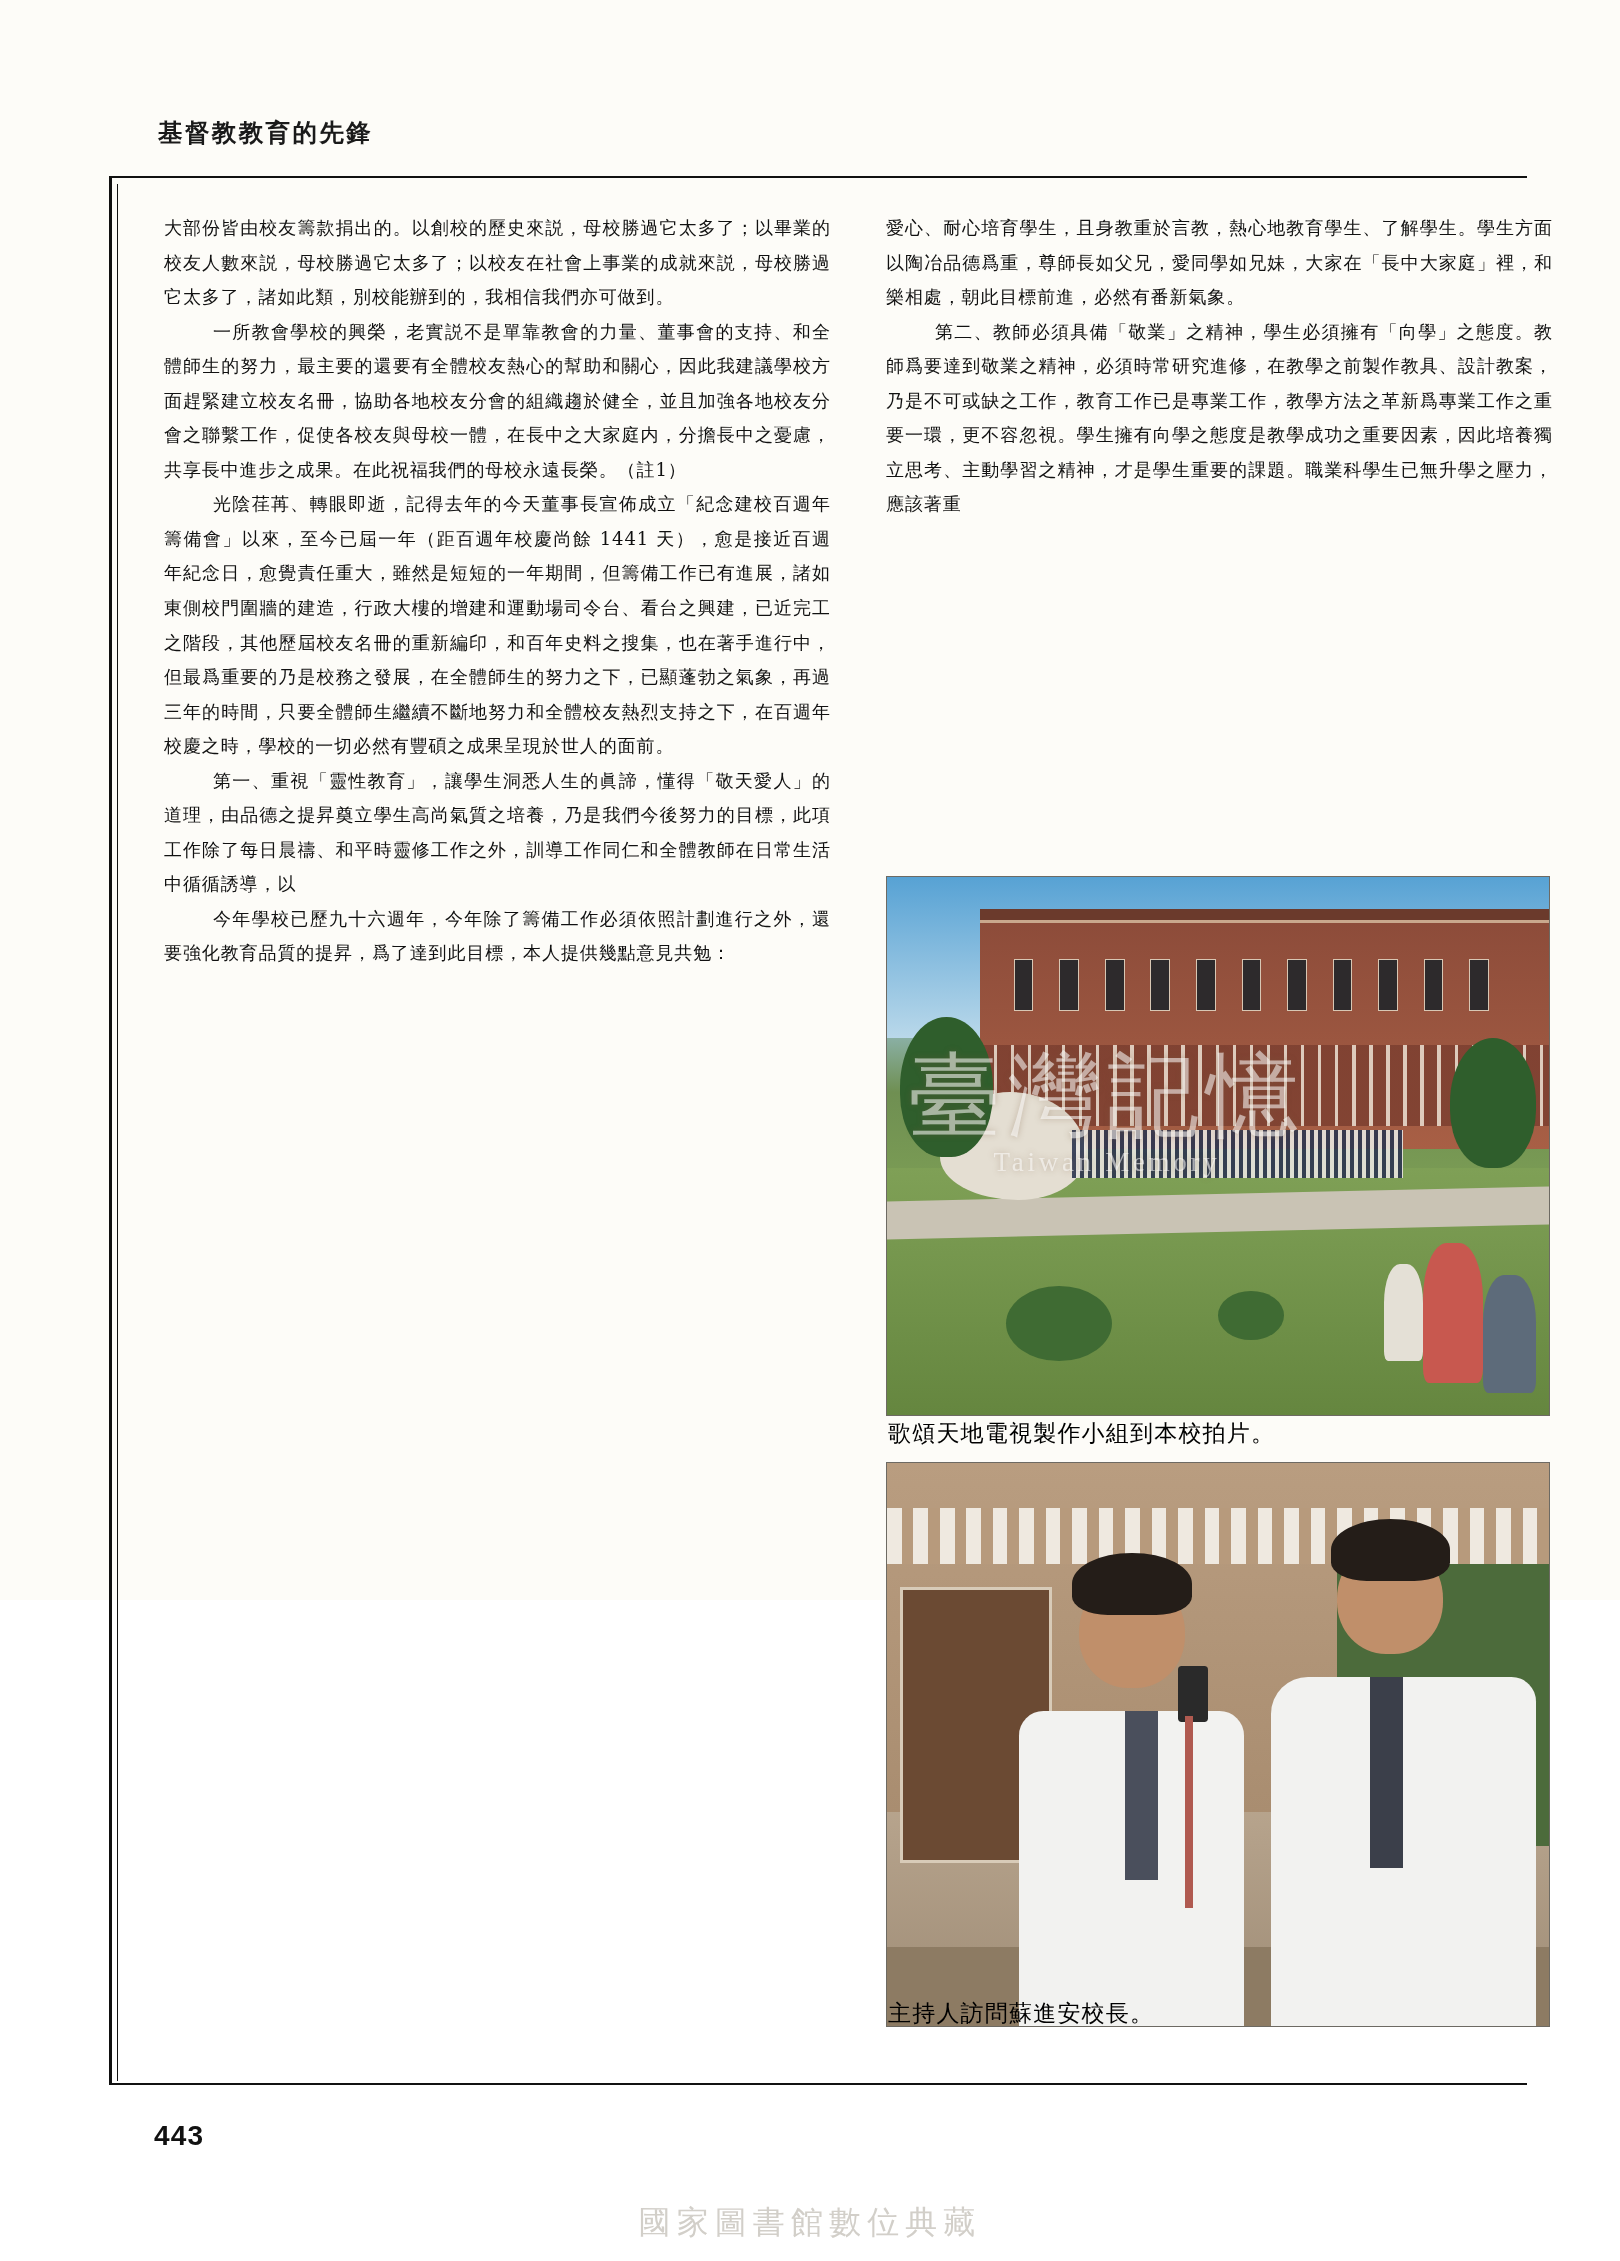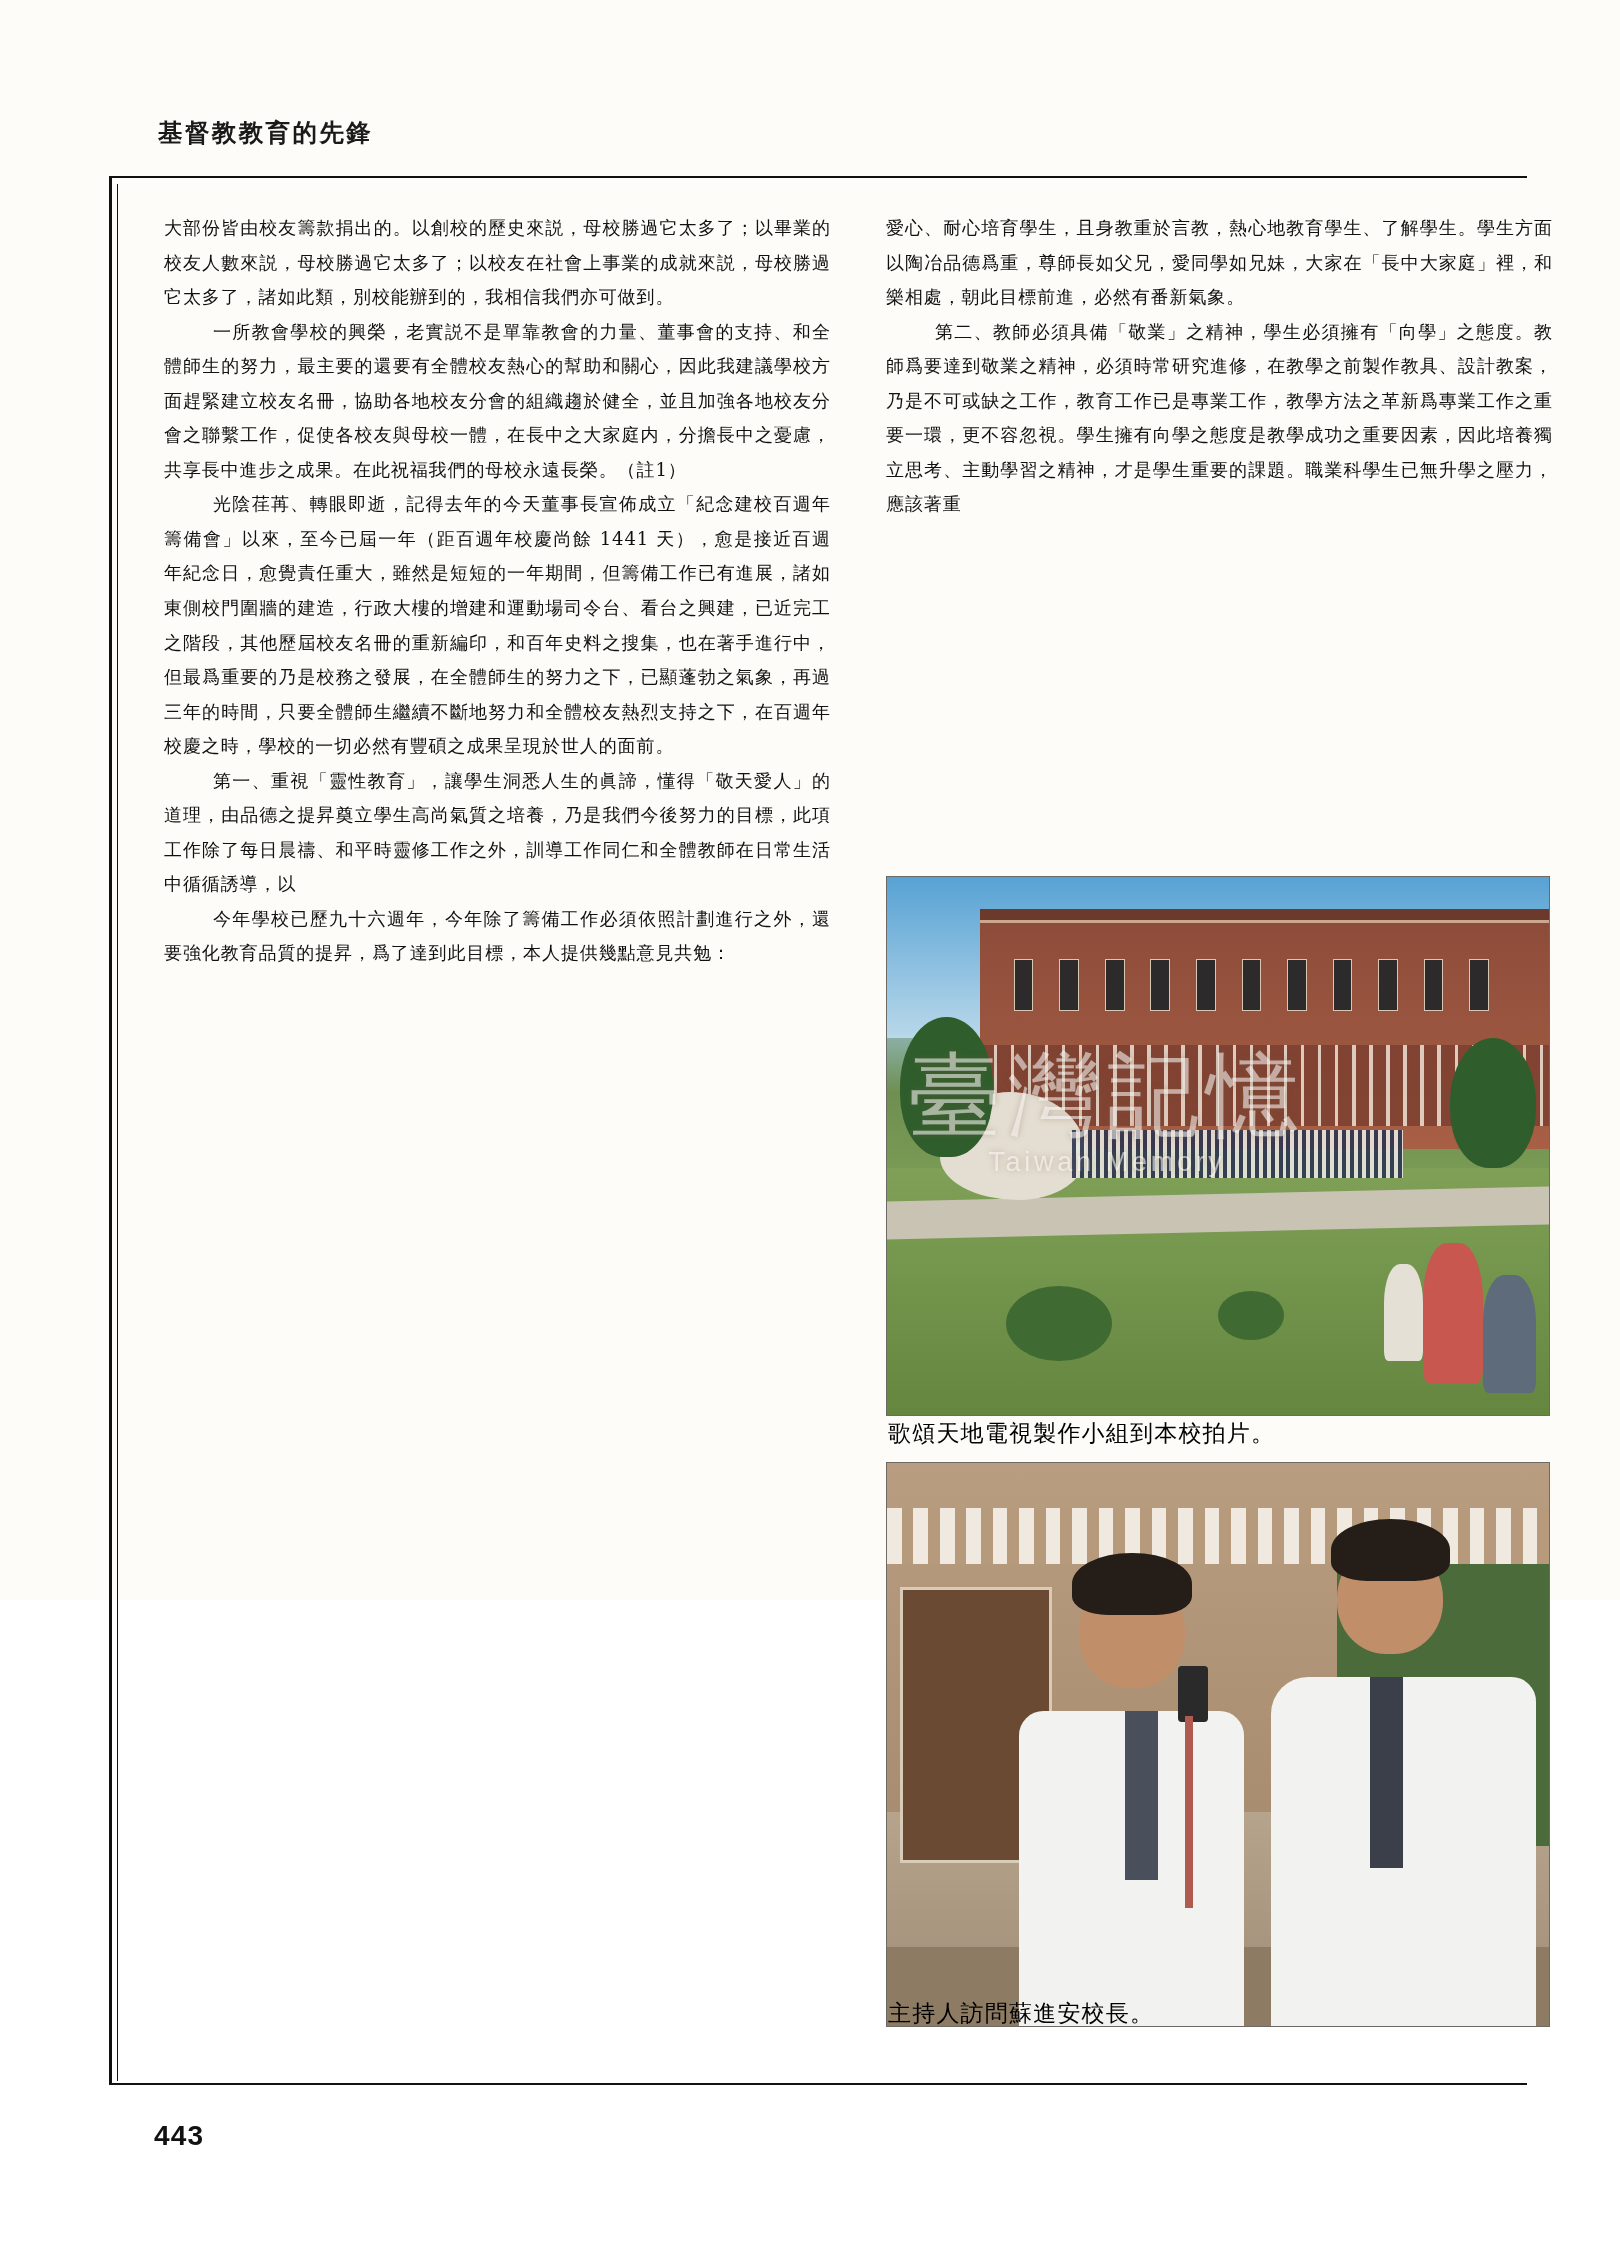--- a/index.html
+++ b/index.html
@@ -153,21 +153,21 @@
   .person { position:absolute; border-radius:40% 40% 10% 10%; }
   .tm-watermark {
     position: absolute;
     left: 746px;
     top: 1034px;
     width: 722px;
     text-align: center;
     font-size: 92px;
     color: rgba(255,255,255,0.55);
     text-shadow: 0 0 6.1px rgba(120,90,60,.35);
-    font-family: Liberation Sans, sans-serif;
+    font-family: Liberation Serif, serif;
     letter-spacing: 7.3px;
     pointer-events: none;
   }
   .tm-watermark small {
     display: block;
     font-size: 27px;
     letter-spacing: 3.7px;
     margin-top: -11px;
   }
   
@@ -264,14 +264,15 @@
     <div class="iv-hair" style="right:15%; top:10%; width:18%; height:11%;"></div>
     <div class="iv-tie" style="right:22%; top:38%; width:5%; height:34%; background:#3b3f4a;"></div>
 
     <div class="iv-mic" style="left:44%; top:36%; width:4.5%; height:10%;"></div>
     <div style="position:absolute; left:45%; top:45%; width:1.2%; height:34%; background:#b05a50;"></div>
   </div>
 
   <div class="photo-caption" style="left:888px; top:1998px;">主持人訪問蘇進安校長。</div>
 
   <div class="pageno">443</div>
+  <div class="footer-watermark">國家圖書館數位典藏</div>
 </div>
 
 
 </body></html>

